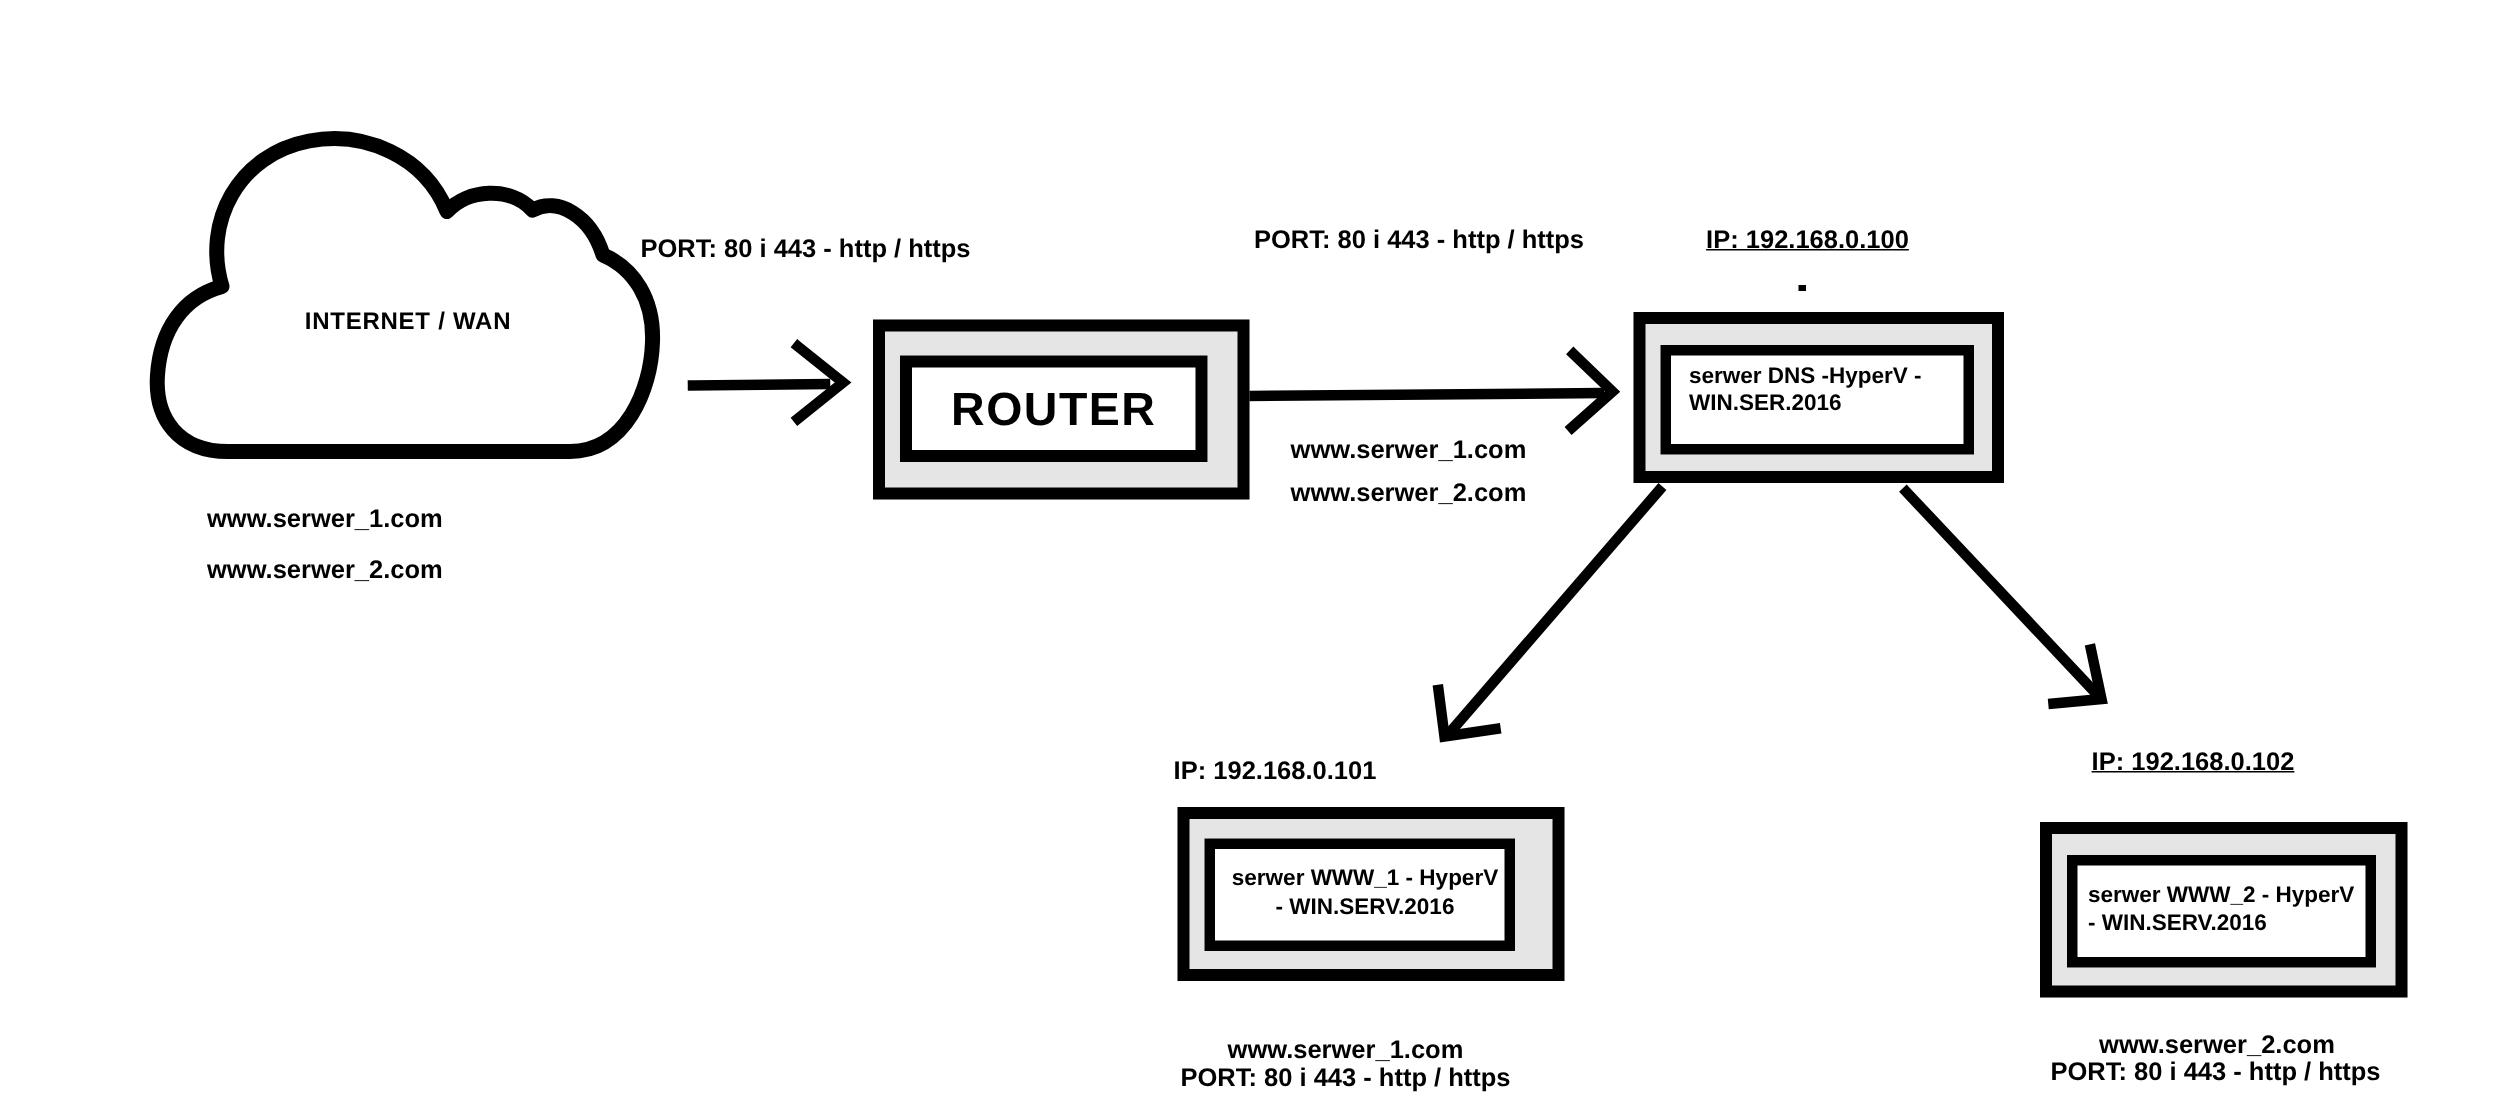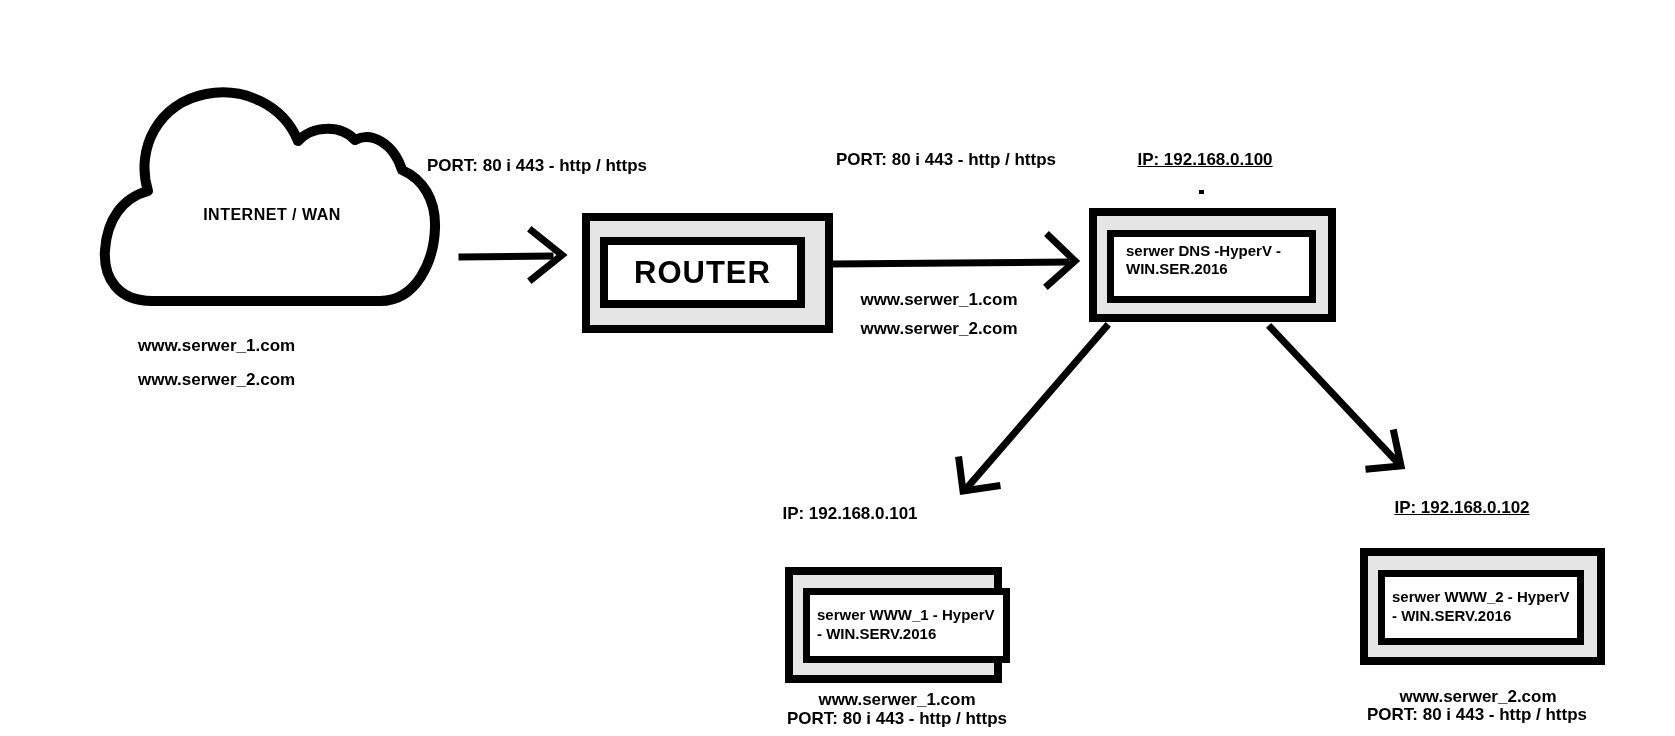--- a/index.html
+++ b/index.html
@@ -92,21 +92,21 @@
   <div class="lbl center" style="left:1075px; top:152px; width:260px;text-decoration:underline;">IP: 192.168.0.100</div>
   <div class="dot" style="left:1199px; top:190px;"></div>
   <div class="dbox" style="left:1089px; top:208px; width:247px; height:114px;">
     <div class="ibox dns-text boxtext" style="left:10px; top:14px; width:209px; height:73px;">
       <div>serwer DNS -HyperV -</div>
       <div>WIN.SER.2016</div>
     </div>
   </div>
 
   <div class="lbl center" style="left:720px; top:506px; width:260px;">IP: 192.168.0.101</div>
-  <div class="dbox" style="left:785px; top:567px; width:217px; height:116px;">
+  <div class="dbox" style="left:785px; top:538px; width:258px; height:116px;text-align:center;">
     <div class="ibox www-text boxtext" style="left:10px; top:13px; width:207px; height:75px;">
       <div>serwer WWW_1 - HyperV</div>
       <div>- WIN.SERV.2016</div>
     </div>
   </div>
   <div class="lbl center" style="left:767px; top:692px; width:260px;">www.serwer_1.com</div>
   <div class="lbl center" style="left:767px; top:711px; width:260px;">PORT: 80 i 443 - http / https</div>
 
   <div class="lbl center" style="left:1332px; top:500px; width:260px;text-decoration:underline;">IP: 192.168.0.102</div>
   <div class="dbox" style="left:1360px; top:548px; width:245px; height:117px;">

